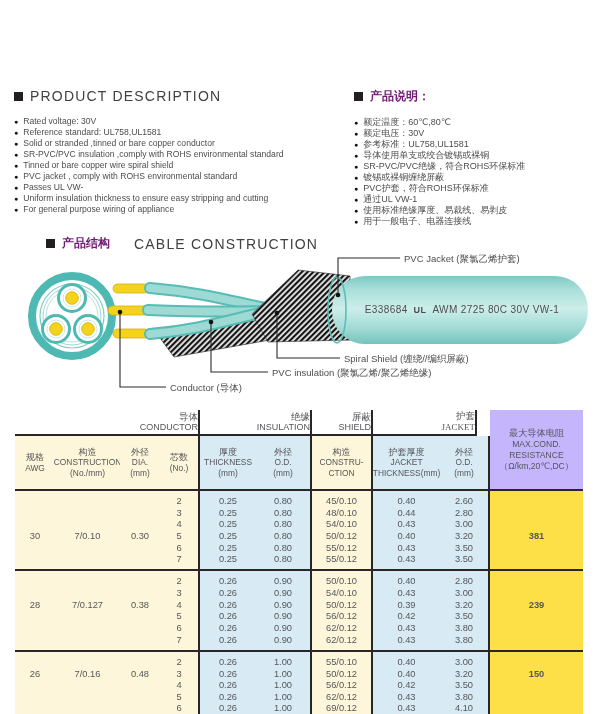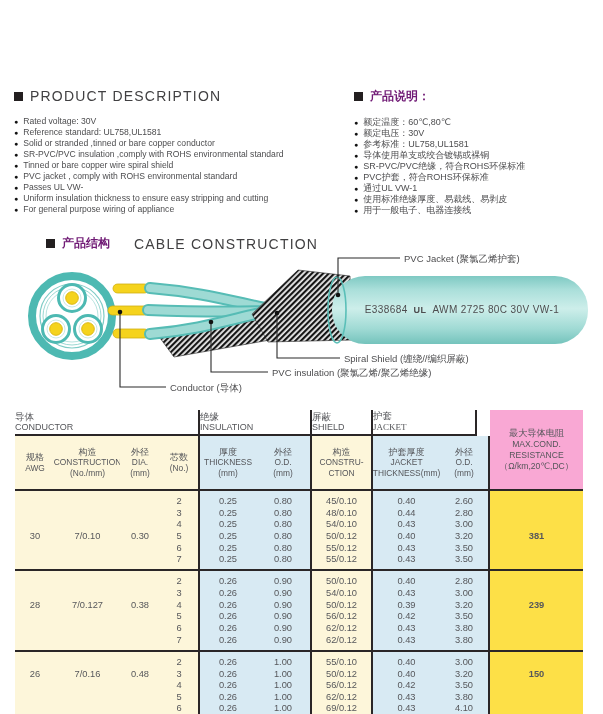--- a/index.html
+++ b/index.html
@@ -33,33 +33,33 @@
   .construction-header{position:absolute;left:14px;top:235px;padding-left:32px;}
   .construction-header .gap{width:10px;}
   .diagram{position:absolute;left:0;top:250px;width:603px;height:150px;}
   .diagram text{fill:var(--txt);font-family:"Liberation Sans","DejaVu Sans",sans-serif;}
 
   
   .spec-table{position:absolute;left:15px;top:410px;width:568px;color:var(--data);}
   .thead{display:flex;border-bottom:2px solid var(--ink);}
   .thead-left{width:475px;}
   .rowA{display:flex;height:26px;}
-  .ga{display:flex;flex-direction:column;align-items:flex-start;justify-content:center;
+  .ga{display:flex;flex-direction:column;align-items:flex-end;justify-content:center;
       font-size:9px;line-height:11px;color:#55565a;border-bottom:2px solid var(--ink);}
   .ga .zh{font-size:9.5px;}
   .s0{width:185px;border-right:2px solid var(--ink);}
   .s1{width:112px;border-right:2px solid var(--ink);}
   .s2{width:61px;border-right:2px solid var(--ink);}
   .s3{width:104px;border-right:2px solid var(--ink);font-family:Liberation Serif, serif;}
   .rowB{display:flex;height:53px;}
   .hcell{display:flex;flex-direction:column;align-items:center;justify-content:center;
          text-align:center;font-size:8.4px;line-height:10.5px;color:#55565a;}
   .hcell .zh{font-size:9px;}
   .res-head{width:93px;height:79px;display:flex;flex-direction:column;align-items:center;
-            justify-content:center;text-align:center;font-size:8.6px;line-height:11px;background:#f9a8d4;color:#55565a;}
+            justify-content:center;text-align:center;font-size:8.6px;line-height:11px;background:#c4b5fd;color:#55565a;}
   .res-head .zh{font-size:9.2px;}
 
   .c0{width:40px;} .c1{width:65px;} .c2{width:40px;} .c3{width:40px;}
   .c4{width:56px;} .c5{width:56px;} .c6{width:61px;} .c7{width:67px;}
   .c8{width:50px;} .c9{width:93px;}
   .cream{background:var(--cream);}
   .blue{background:var(--blue);}
   .whitebg{background:#fde047;font-weight:bold;}
   .br{border-right:2px solid var(--ink);}
 
@@ -139,20 +139,24 @@
           <span class="bullet">●</span>
           <span>参考标准：UL758,UL1581</span>
         </div>
         <div class="bitem">
           <span class="bullet">●</span>
           <span>导体使用单支或绞合镀锡或裸铜</span>
         </div>
         <div class="bitem">
           <span class="bullet">●</span>
           <span>SR-PVC/PVC绝缘，符合ROHS环保标准</span>
+        </div>
+        <div class="bitem">
+          <span class="bullet">●</span>
+          <span>镀锡或裸铜缠绕屏蔽</span>
         </div>
         <div class="bitem">
           <span class="bullet">●</span>
           <span>PVC护套，符合ROHS环保标准</span>
         </div>
         <div class="bitem">
           <span class="bullet">●</span>
           <span>通过UL VW-1</span>
         </div>
         <div class="bitem">

